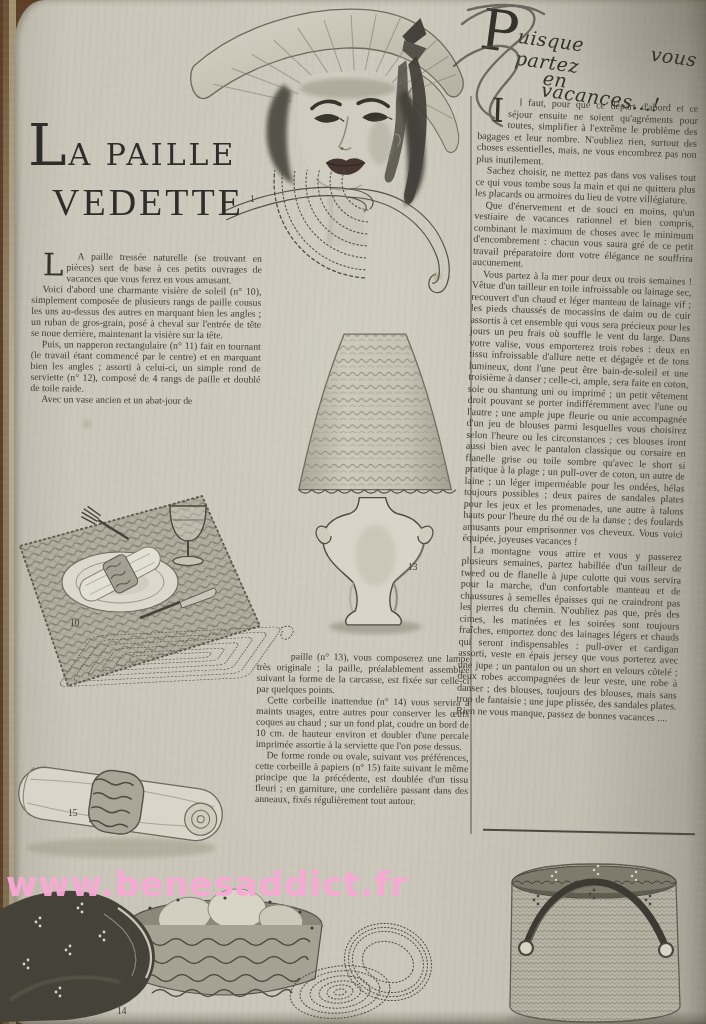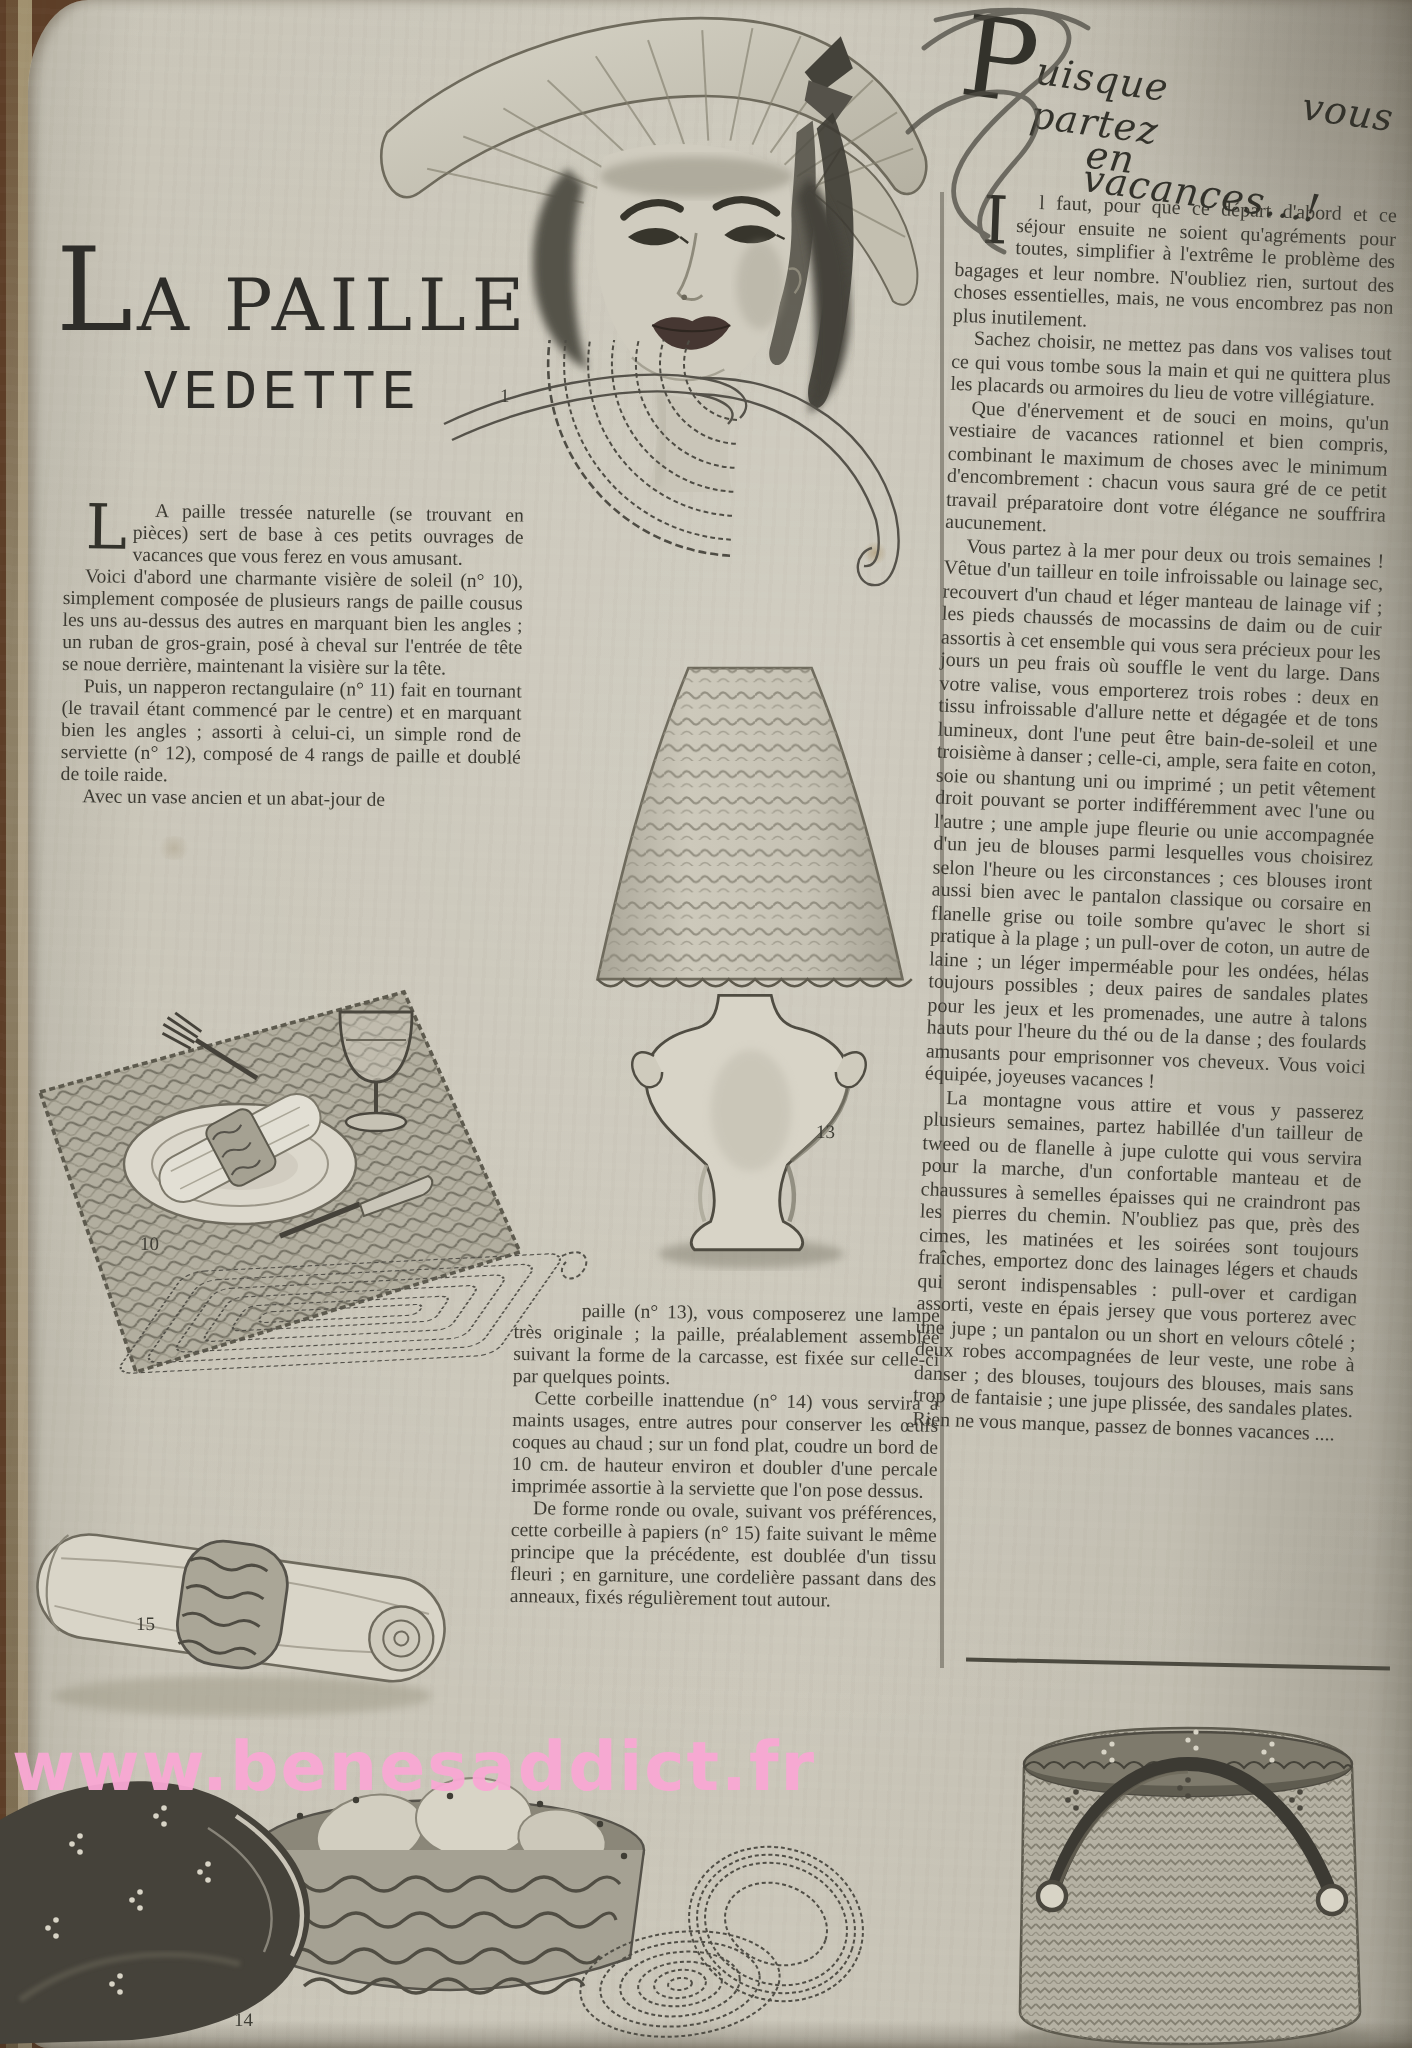--- a/index.html
+++ b/index.html
@@ -25,22 +25,22 @@
     background:linear-gradient(0deg, rgba(40,34,22,.30), rgba(0,0,0,0));}
   .stain{position:absolute;border-radius:50%;pointer-events:none;}
   .s1{left:431px;top:271px;width:13px;height:11px;background:radial-gradient(circle,rgba(150,118,62,.40),rgba(0,0,0,0) 70%);}
   .s2{left:78px;top:418px;width:18px;height:12px;background:radial-gradient(circle,rgba(130,110,70,.22),rgba(0,0,0,0) 70%);}
   .s3{left:600px;top:636px;width:22px;height:16px;background:radial-gradient(circle,rgba(120,104,70,.18),rgba(0,0,0,0) 70%);}
 
   
   .title{position:absolute;left:28px;top:120px;color:#2e2d29;z-index:3;}
   .title .l1{display:flex;align-items:baseline;}
   .title .big{font-family:"DejaVu Serif",serif;font-size:58px;line-height:50px;letter-spacing:0;}
-  .title .rest{font-family:"DejaVu Serif",serif;font-size:36px;letter-spacing:3px;margin-left:2px;}
-  .title .l2{font-family:Liberation Mono, monospace;font-size:28px;letter-spacing:3px;margin-left:44px;margin-top:8px;}
+  .title .rest{font-family:"DejaVu Serif",serif;font-size:30px;letter-spacing:3px;margin-left:2px;}
+  .title .l2{font-family:Liberation Serif, serif;font-size:38px;letter-spacing:3px;margin-left:24px;margin-top:8px;}
 
   .col{position:absolute;z-index:3;color:#3d3b33;text-align:justify;}
   .col p{margin:0;text-indent:11px;overflow-wrap:break-word;-webkit-hyphens:auto;hyphens:auto;}
   .leftcol{left:32px;top:250px;width:230px;font-size:9.8px;line-height:11px;transform:rotate(.7deg);transform-origin:0 0;}
   .midcol{left:257px;top:650px;width:213px;font-size:9.8px;line-height:11px;transform:rotate(.8deg);transform-origin:0 0;}
   .midcol p.cont{text-indent:34px;}
   .rightcol{left:482px;top:6px;width:220px;font-size:10px;line-height:11.5px;transform:rotate(2.1deg);transform-origin:0 0;}
   .dropcap{float:left;font-family:"DejaVu Serif",serif;font-weight:normal;color:#33322b;}
   .dc-l{font-size:31px;line-height:24px;padding:2px 3px 0 0;}
   .dc-i{font-size:33px;line-height:26px;padding:2px 4px 0 2px;}

